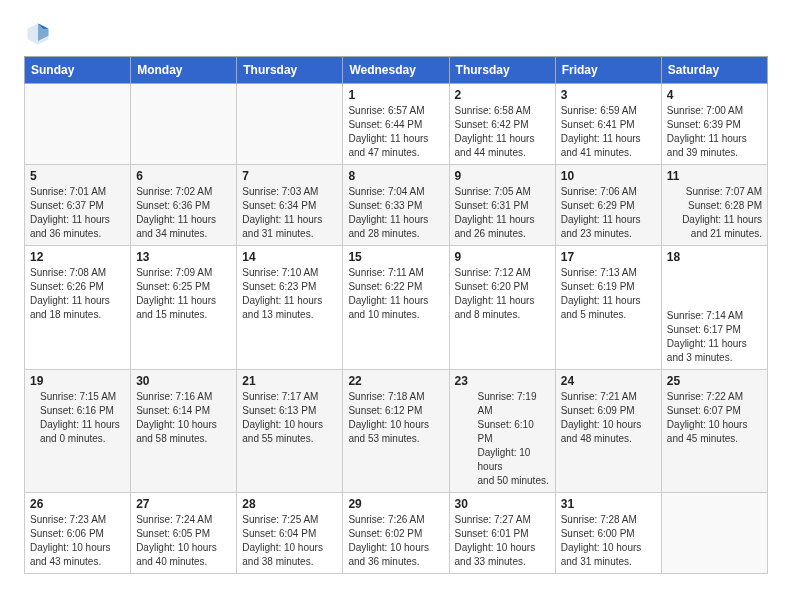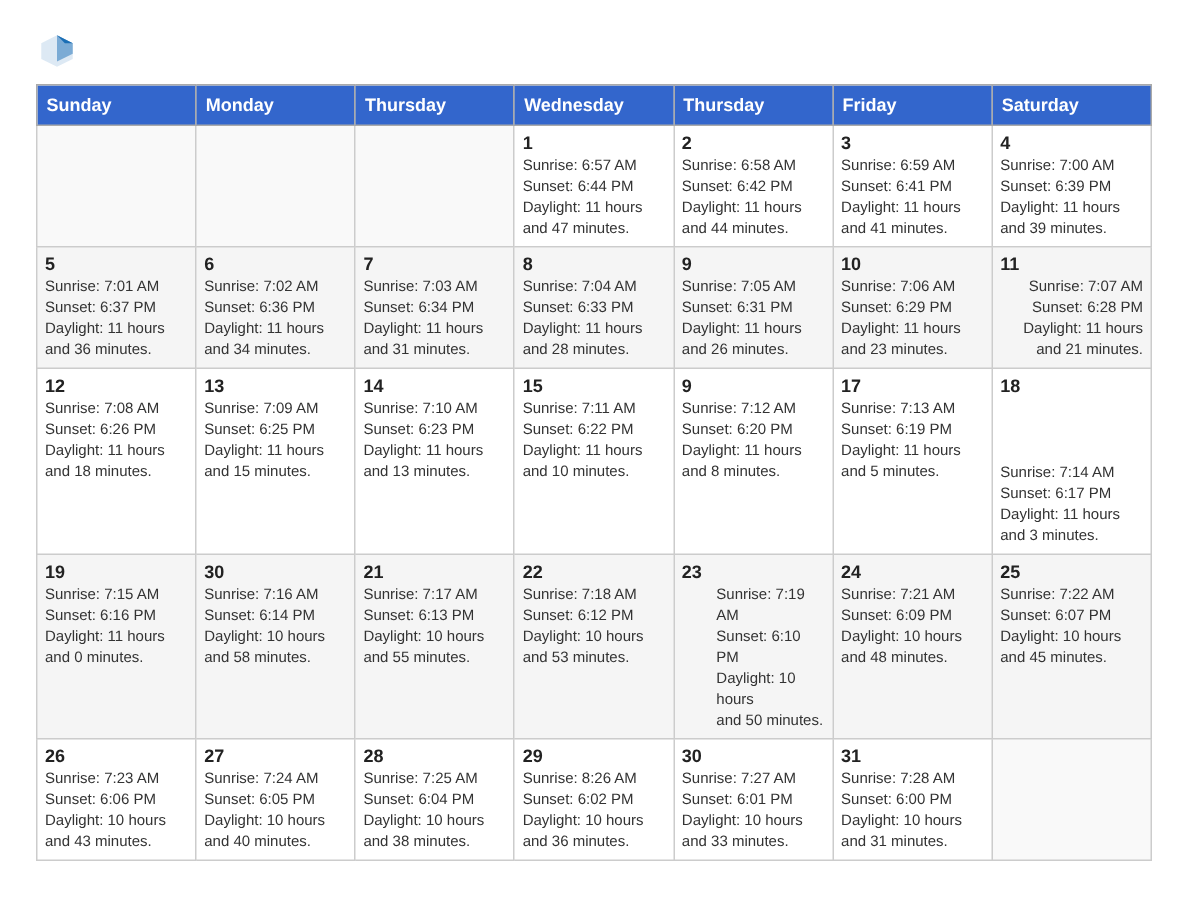--- a/index.html
+++ b/index.html
@@ -254,21 +254,21 @@
           <span class="day-number">18</span>
           <div class="day-info" style="white-space: pre-line; margin-top: 45px;">Sunrise: 7:14 AM
 Sunset: 6:17 PM
 Daylight: 11 hours
 and 3 minutes.</div>
         </td>
       </tr>
       <tr class="row-alt">
         <td>
           <span class="day-number">19</span>
-          <div class="day-info" style="white-space: pre-line;">Sunrise: 7:15 AM
+          <div class="day-info" style="white-space: pre-line; margin-left: 10px;">Sunrise: 7:15 AM
 Sunset: 6:16 PM
 Daylight: 11 hours
 and 0 minutes.</div>
         </td>
         <td>
           <span class="day-number">30</span>
           <div class="day-info" style="white-space: pre-line;">Sunrise: 7:16 AM
 Sunset: 6:14 PM
 Daylight: 10 hours
 and 58 minutes.</div>
@@ -326,21 +326,21 @@
         </td>
         <td>
           <span class="day-number">28</span>
           <div class="day-info" style="white-space: pre-line;">Sunrise: 7:25 AM
 Sunset: 6:04 PM
 Daylight: 10 hours
 and 38 minutes.</div>
         </td>
         <td>
           <span class="day-number">29</span>
-          <div class="day-info" style="white-space: pre-line;">Sunrise: 8:26 AM
+          <div class="day-info" style="white-space: pre-line;">Sunrise: 7:26 AM
 Sunset: 6:02 PM
 Daylight: 10 hours
 and 36 minutes.</div>
         </td>
         <td>
           <span class="day-number">30</span>
           <div class="day-info" style="white-space: pre-line;">Sunrise: 7:27 AM
 Sunset: 6:01 PM
 Daylight: 10 hours
 and 33 minutes.</div>

